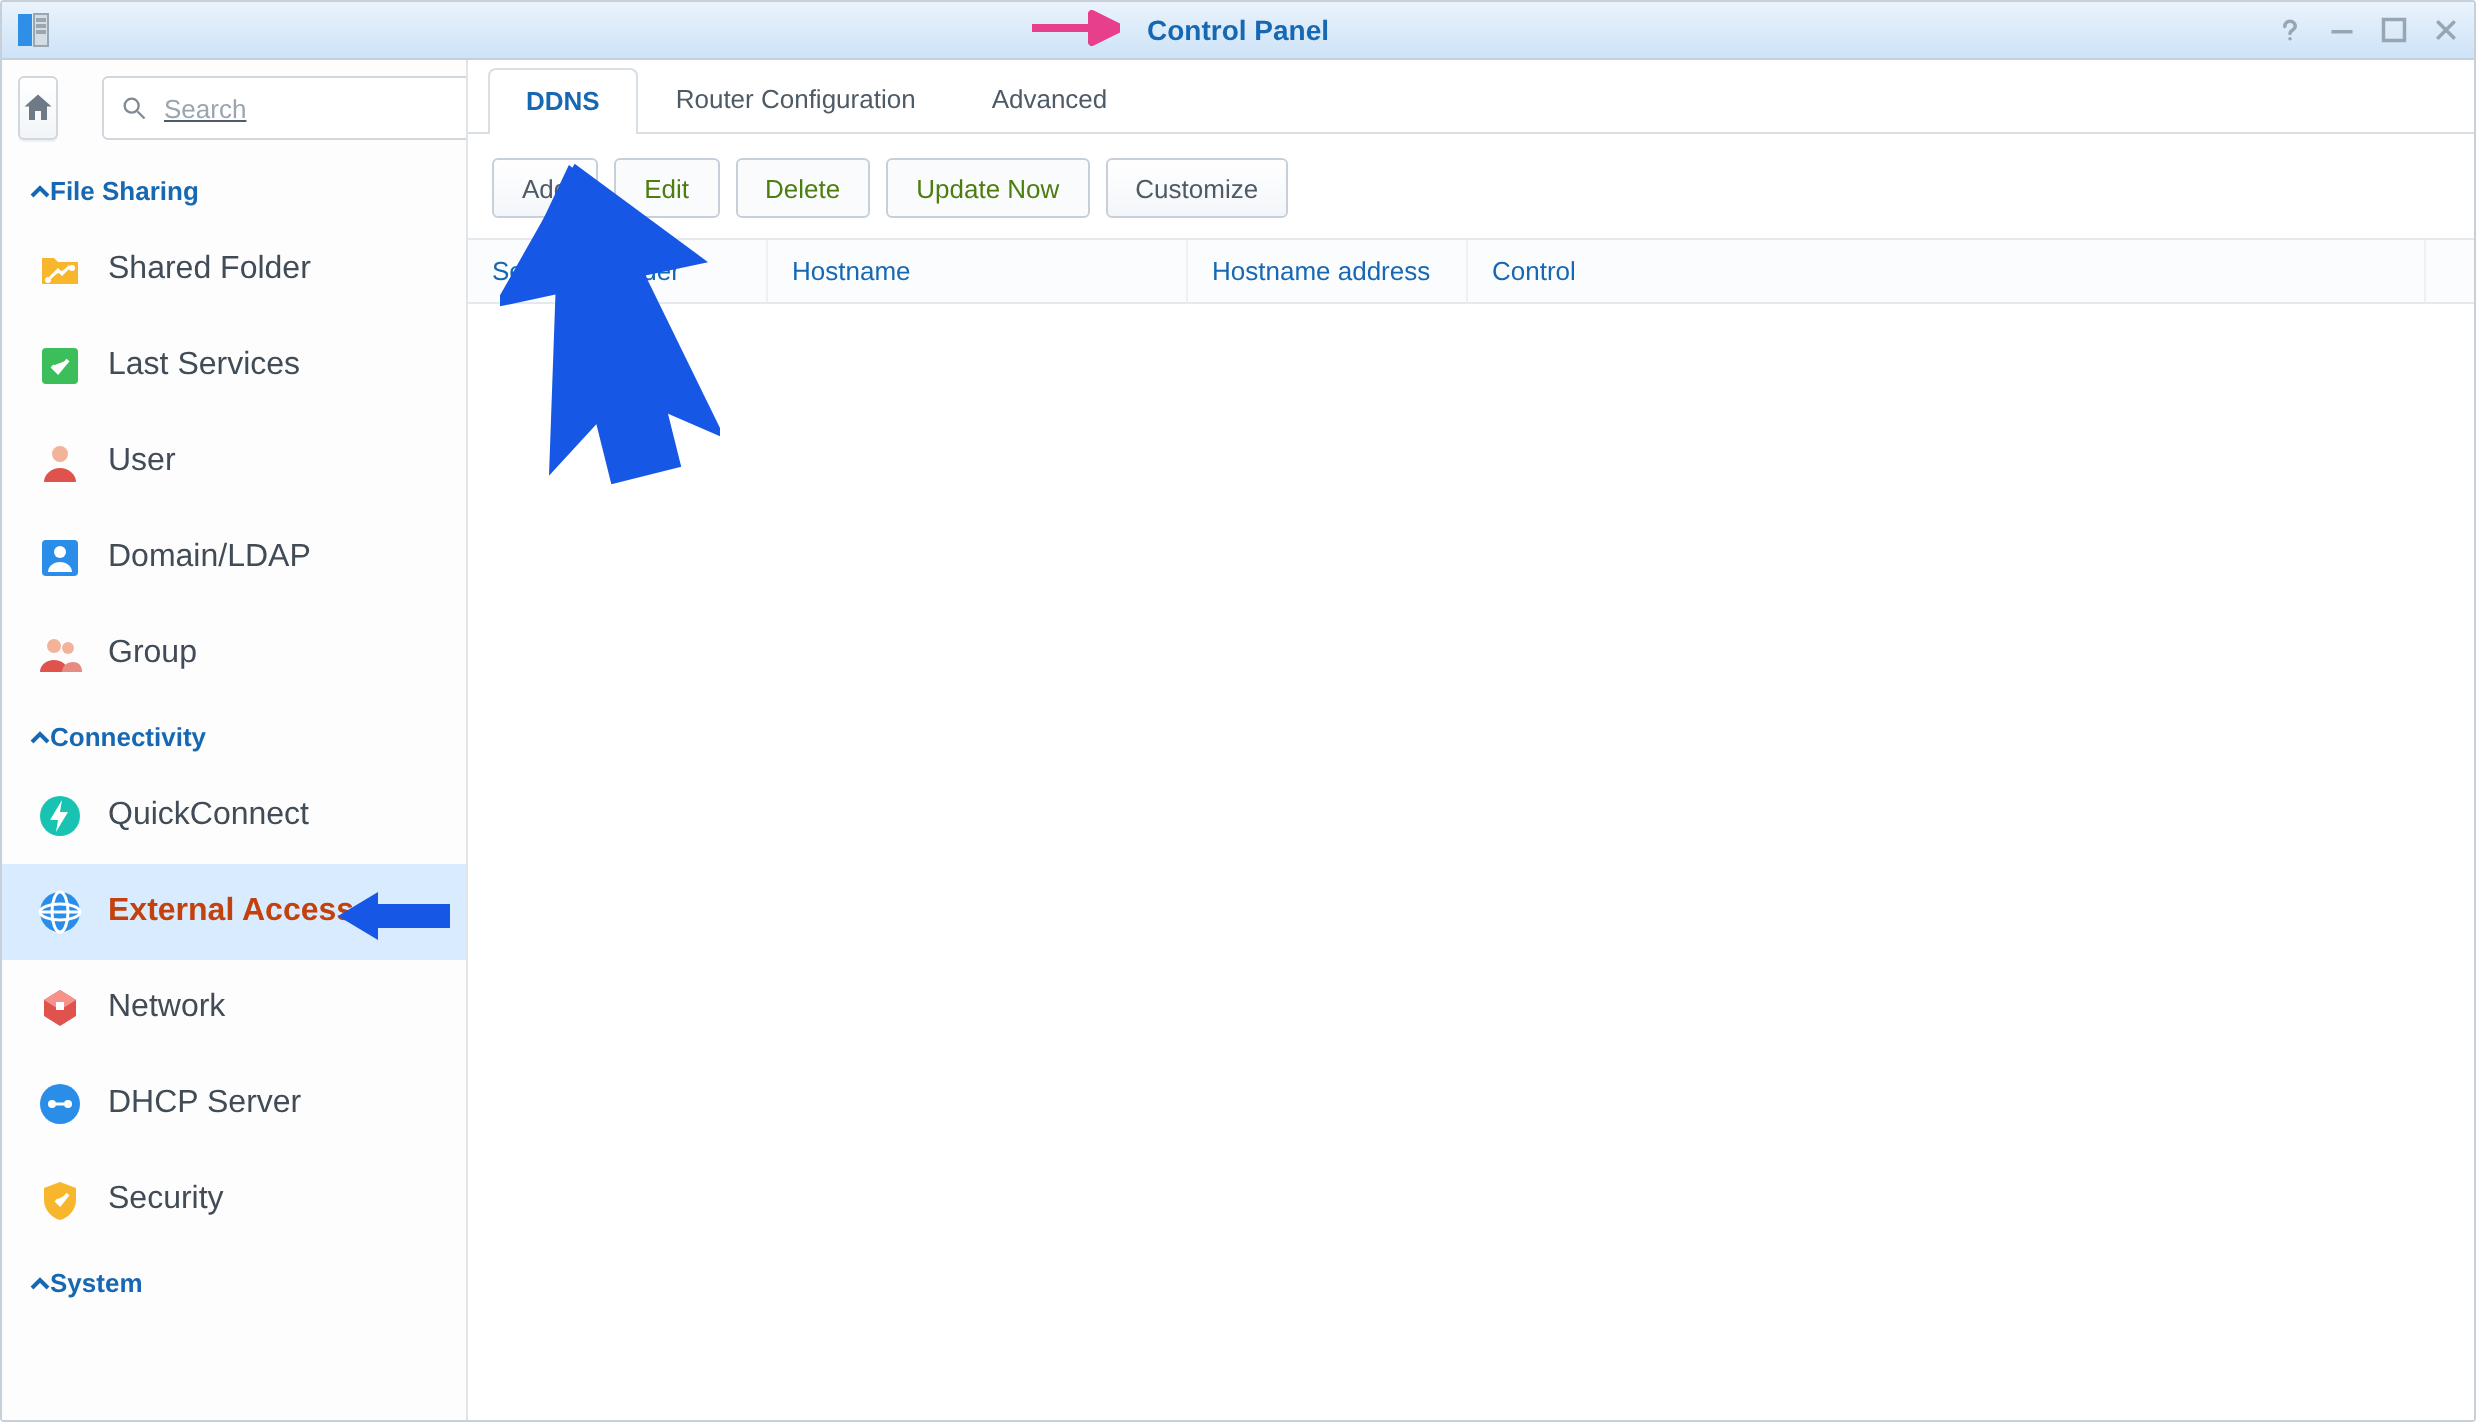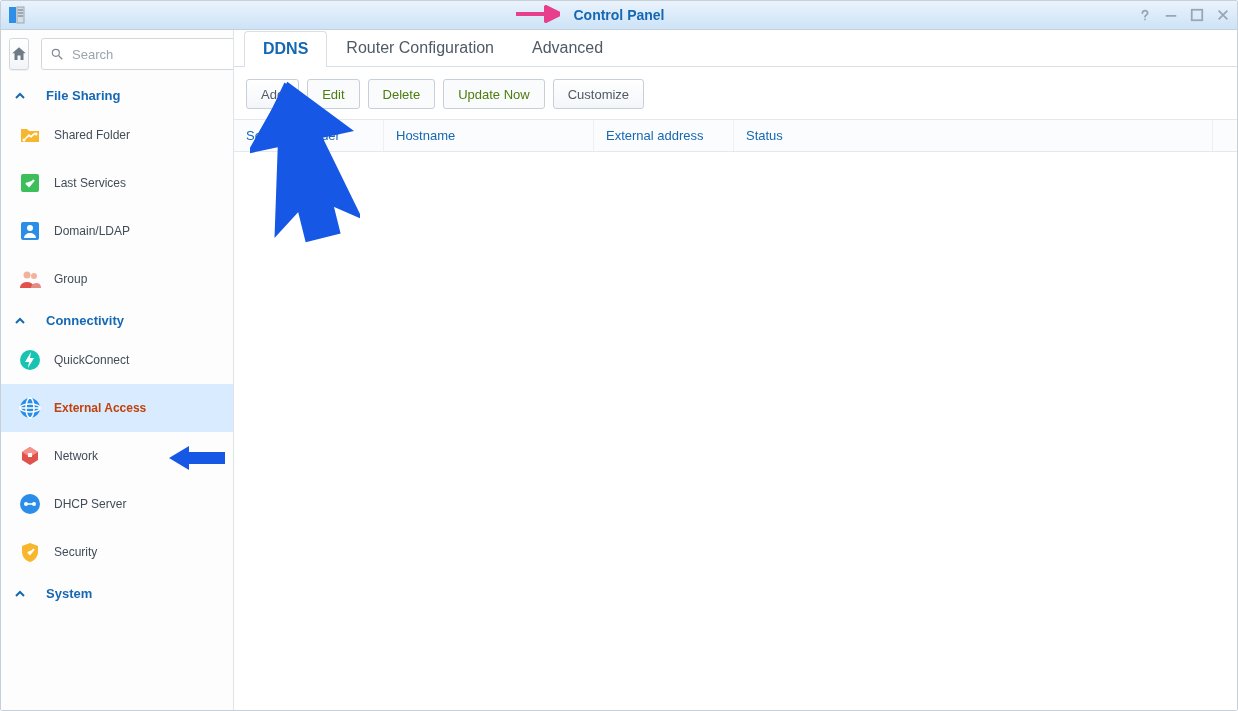--- a/index.html
+++ b/index.html
@@ -75,22 +75,23 @@
   .sidebar {
     width: 232px;
     border-right: 1px solid #e0e5ea;
     display: flex;
     flex-direction: column;
     background: #fdfdfe;
     overflow-y: auto;
   }
   .sidebar-top {
     display: flex;
-    gap: 12px;
+    gap: 22px;
     padding: 8px;
+    text-decoration: underline;
   }
   .home-btn {
     width: 36px;
     height: 30px;
     border: 1px solid #d0d7dd;
     border-radius: 3px;
     background: linear-gradient(#fff,#f2f5f8);
     display:flex;align-items:center;justify-content:center;
     cursor:pointer;
     box-shadow: 0 1px 0 #eef1f4;
@@ -112,36 +113,36 @@
     outline:0;
     font-size:13px;
     background:transparent;
     color:#505a64;
   }
   .search-wrap input::placeholder { color:#9aa5af; }
 
   .section-header {
     display:flex;
     align-items:center;
-    gap:21px;
+    gap:0;
     padding: 10px 14px 8px 14px;
     color:#1668b3;
     font-weight:700;
     font-size:13px;
     cursor:pointer;
   }
   .section-header .chev { width:10px;height:10px; }
 
   .nav-item {
     display:flex;
     align-items:center;
     gap:12px;
     padding: 12px 14px;
     color:#414c57;
-    font-size:12px;
+    font-size:16px;
     cursor:pointer;
     border-left:3px solid transparent;
   }
   .nav-item .nv-icon {
     width:24px;height:24px;
     display:flex;align-items:center;justify-content:center;
     flex:0 0 24px;
   }
   .nav-item.active {
     background:#d9ecff;
@@ -165,21 +166,21 @@
     align-items:flex-end;
     position:relative;
   }
   .tab {
     padding: 8px 18px 9px 18px;
     color:#4e5a65;
     cursor:pointer;
     border:1px solid transparent;
     border-bottom:none;
     position:relative;
-    font-size:16px;
+    font-size:13px;
   }
   .tab.active {
     color:#1668b3;
     font-weight:700;
     border-color:#d8dfe5;
     background:#fff;
     border-top-left-radius:4px;
     border-top-right-radius:4px;
     margin-bottom:-1px;
   }
@@ -341,20 +342,29 @@
       <div class="nav-item">
         <span class="nv-icon">
           <svg viewBox="0 0 24 24" width="24" height="24">
               <rect x="3" y="3" width="18" height="18" rx="2" fill="#3cbf5b"></rect>
               <path fill="#fff" d="M8 12l3 3 5-6" stroke="#fff" stroke-width="2"></path>
             </svg>
         </span>
         <span>Last Services</span>
       </div>
 
+      <div class="nav-item">
+        <span class="nv-icon">
+          <svg viewBox="0 0 24 24" width="24" height="24">
+              <circle cx="12" cy="8" r="4" fill="#f2b39a"></circle>
+              <path d="M4 22c0-4 4-7 8-7s8 3 8 7" fill="#e0524c"></path>
+            </svg>
+        </span>
+        <span>User</span>
+      </div>
 
       <div class="nav-item">
         <span class="nv-icon">
           <svg viewBox="0 0 24 24" width="24" height="24">
               <rect x="3" y="3" width="18" height="18" rx="2" fill="#2a8ee8"></rect>
               <circle cx="12" cy="9" r="3" fill="#fff"></circle>
               <path d="M6 19c0-3 3-5 6-5s6 2 6 5" fill="#fff"></path>
             </svg>
         </span>
         <span>Domain/LDAP</span>
@@ -454,22 +464,22 @@
         <button class="btn">Add</button>
         <button class="btn" disabled="">Edit</button>
         <button class="btn" disabled="">Delete</button>
         <button class="btn" disabled="">Update Now</button>
         <button class="btn">Customize</button>
       </div>
 
       <div class="grid-header">
         <div class="col c1">Service provider</div>
         <div class="col c2">Hostname</div>
-        <div class="col c3">External address</div>
-        <div class="col c4">Status</div>
+        <div class="col c3">Hostname address</div>
+        <div class="col c4">Control</div>
         <div class="col more">
           <svg width="4" height="14" viewBox="0 0 4 14">
               <circle cx="2" cy="2" r="1.5" fill="#5a6570"></circle>
               <circle cx="2" cy="7" r="1.5" fill="#5a6570"></circle>
               <circle cx="2" cy="12" r="1.5" fill="#5a6570"></circle>
             </svg>
         </div>
       </div>
 
       <div class="grid-body"></div>

